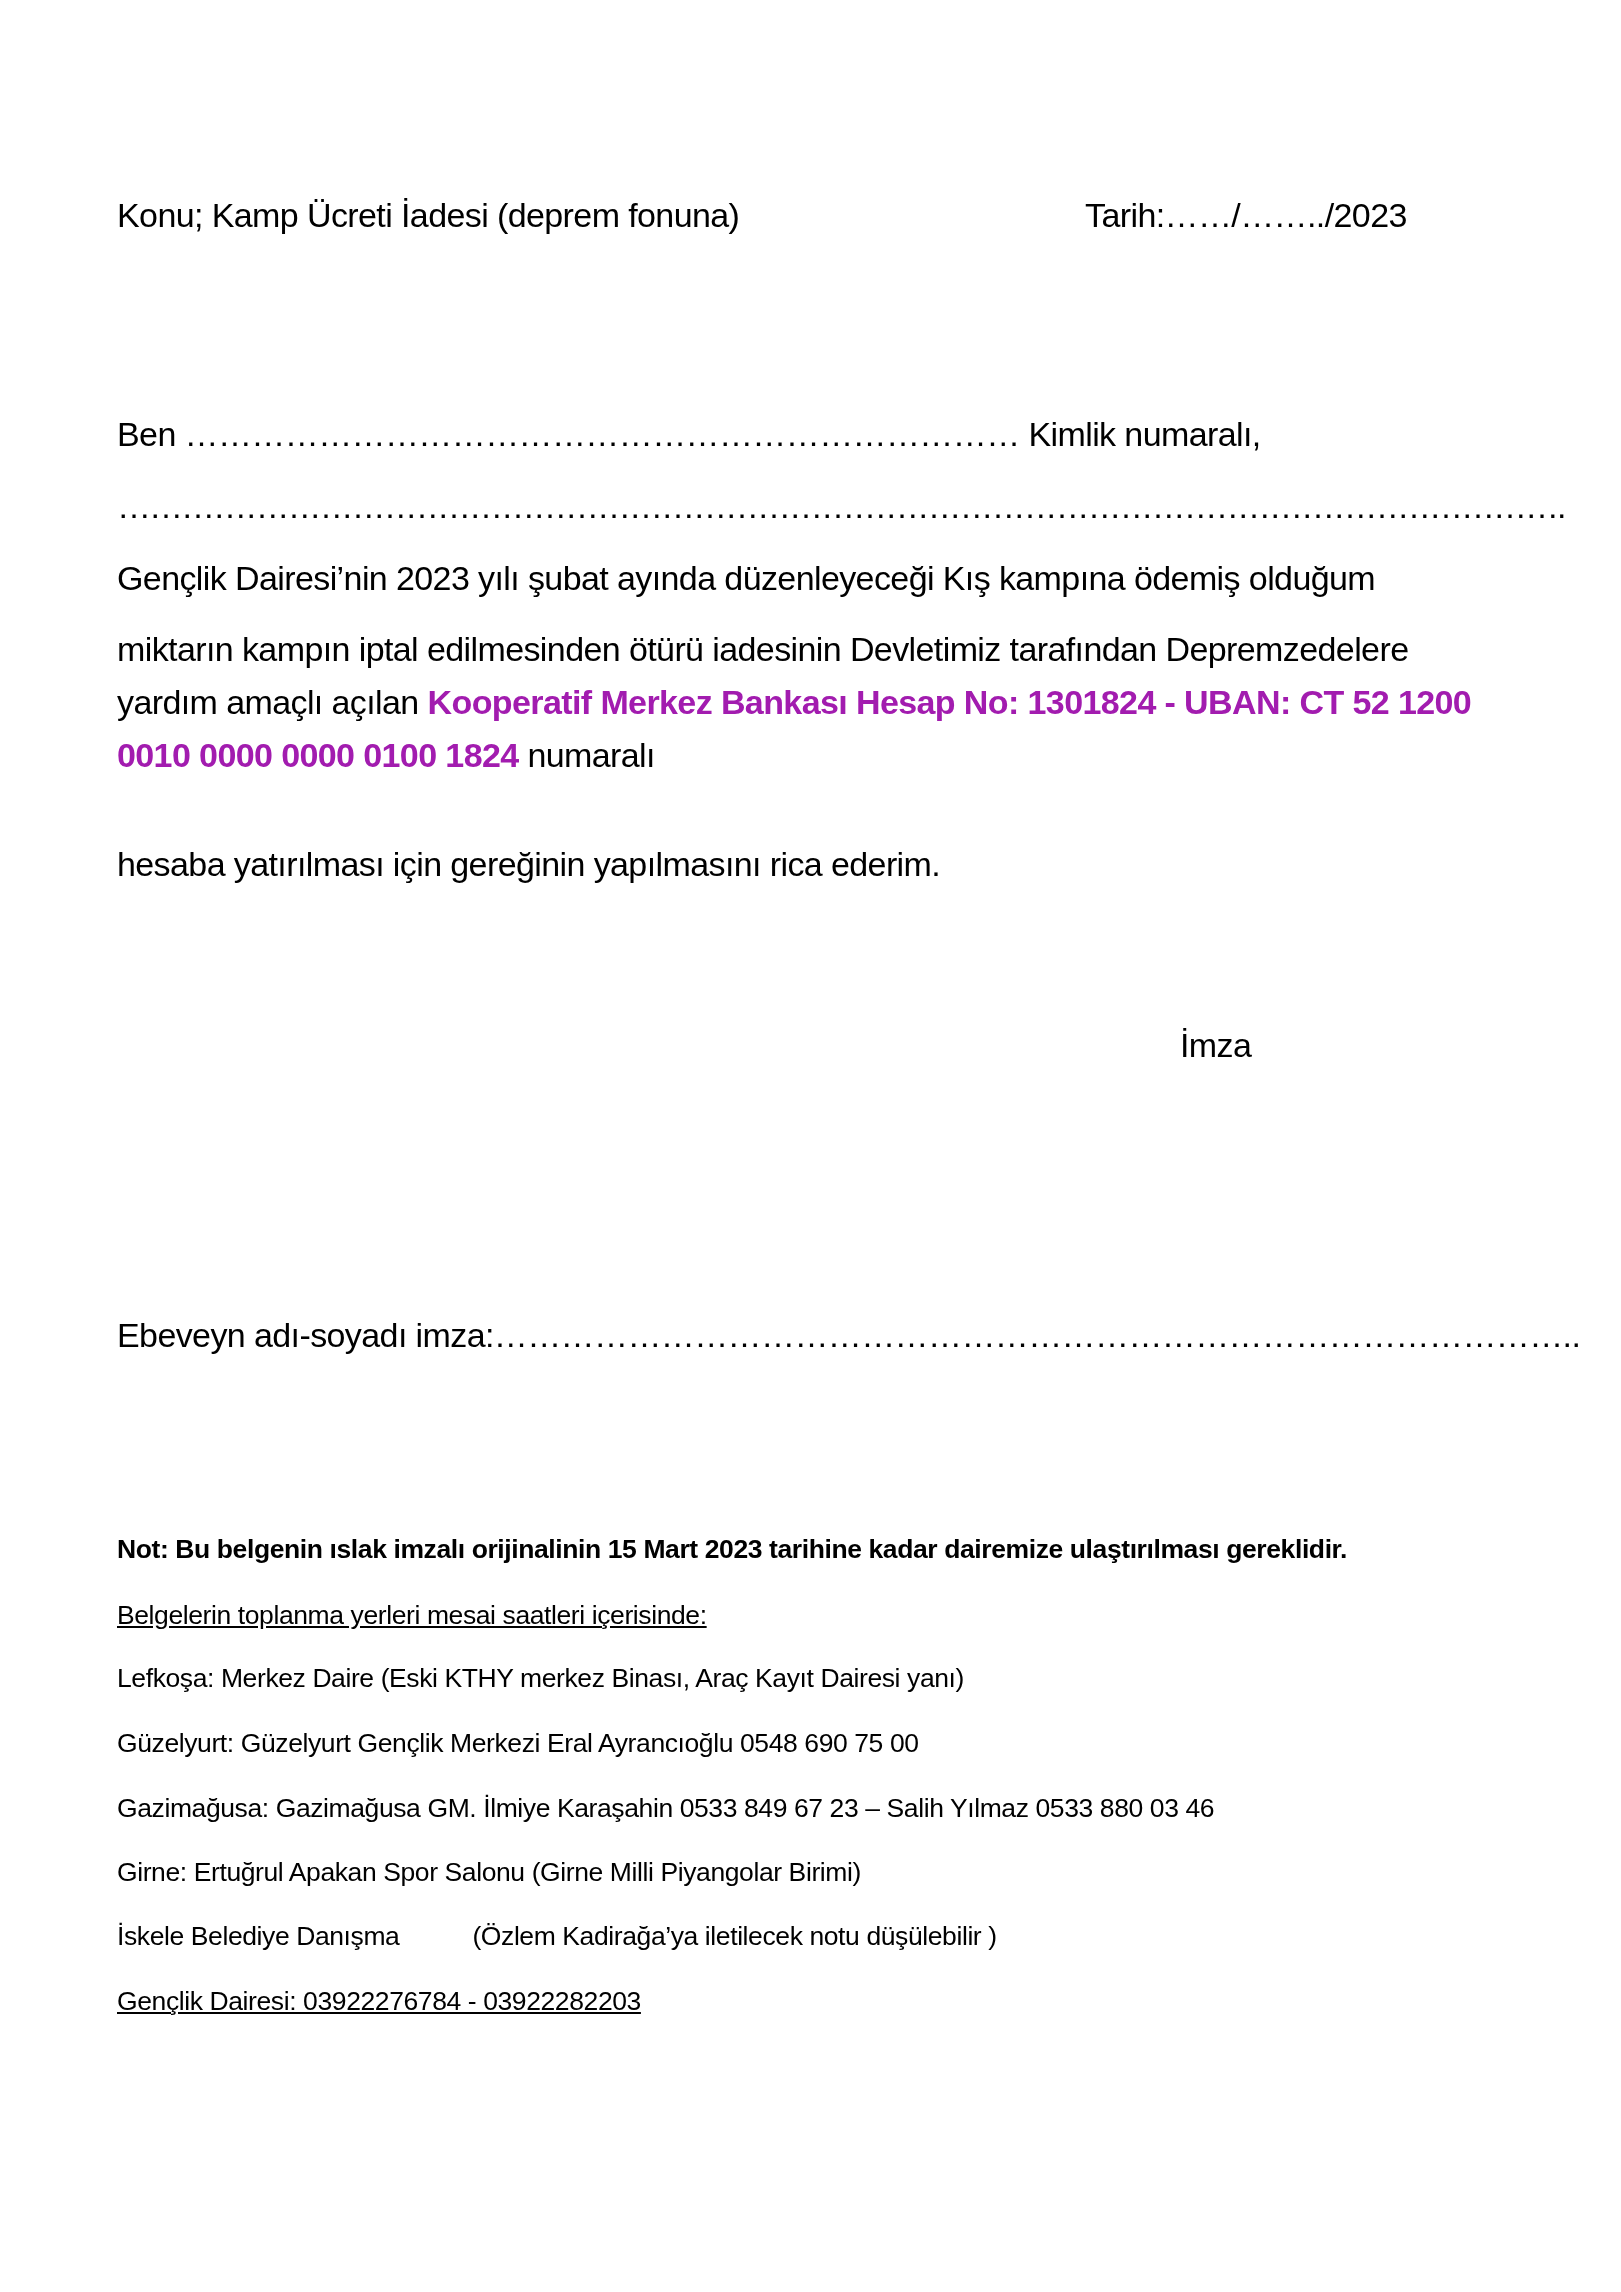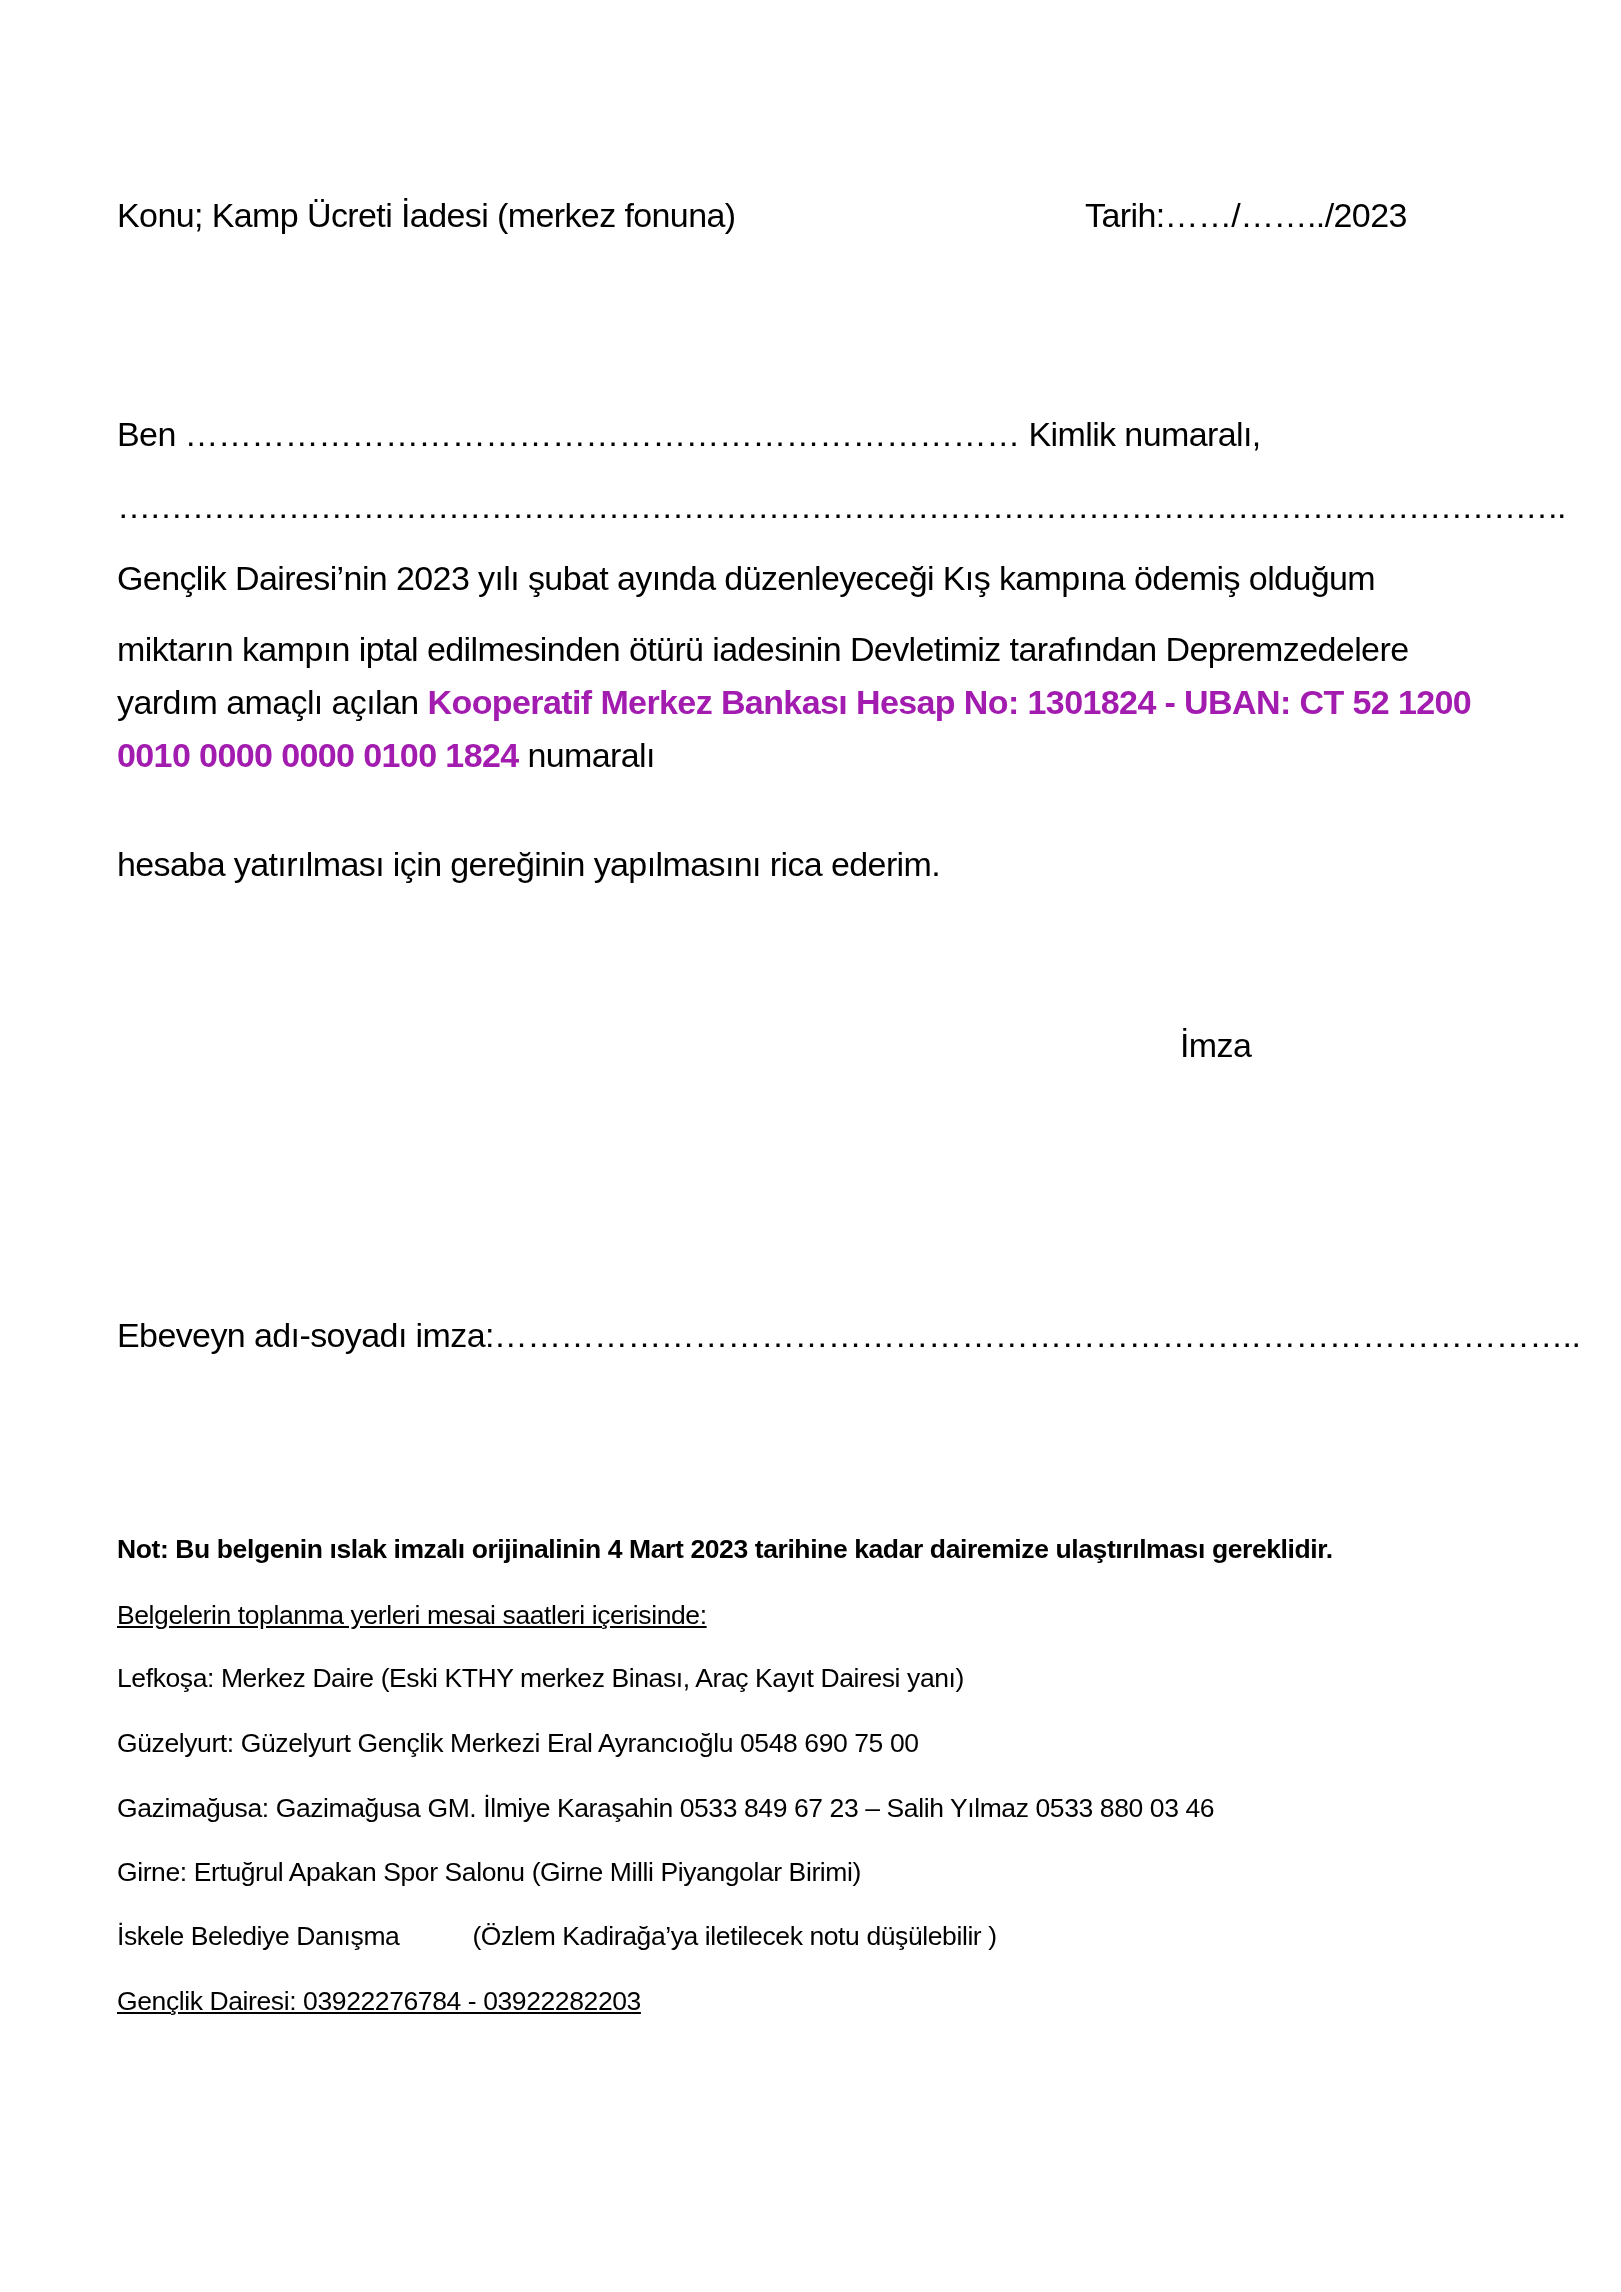--- a/index.html
+++ b/index.html
@@ -12,21 +12,21 @@
   .small { font-size: 26.5px; letter-spacing: -0.4px; }
   .bold { font-weight: bold; }
   .bank { color: #a21caf; font-weight: bold; }
   .u { text-decoration: underline; }
 </style>
 </head>
 <body>
 
 <div>
 
-  <div class="line big" style="top:196px;">Konu; Kamp Ücreti İadesi (merkez fonuna)</div>
+  <div class="line big" style="top:196px;">Konu; Kamp Ücreti İadesi (deprem fonuna)</div>
   <div class="line big" style="top:196px; left:1085px;text-align:center;">Tarih:……/……../2023</div>
 
   <div class="line big" style="top:415px;">
     <span>Ben</span>
     <span>…………………………………………………………………</span>
     <span>Kimlik numaralı,</span>
   </div>
 
   <div class="line big" style="top:487px; letter-spacing:-2px;">……………………………………………………………………………………………………………………….</div>
 
@@ -39,21 +39,21 @@
     <span class="bank">0010 0000 0000 0100 1824</span><span> numaralı</span>
   </div>
   <div class="line big" style="top:845px;">hesaba yatırılması için gereğinin yapılmasını rica ederim.</div>
 
   <div class="line big" style="top:1026px; left:1180px;">İmza</div>
 
   <div class="line big" style="top:1316px;">
     <span>Ebeveyn adı-soyadı imza:</span><span>……………………………………………………………………………………..</span>
   </div>
 
-  <div class="line small bold" style="top:1534px;">Not: Bu belgenin ıslak imzalı orijinalinin 4 Mart 2023 tarihine kadar dairemize ulaştırılması gereklidir.</div>
+  <div class="line small bold" style="top:1534px;">Not: Bu belgenin ıslak imzalı orijinalinin 15 Mart 2023 tarihine kadar dairemize ulaştırılması gereklidir.</div>
   <div class="line small u" style="top:1600px;">Belgelerin toplanma yerleri mesai saatleri içerisinde:</div>
 
   <div class="line small" style="top:1663px;">Lefkoşa: Merkez Daire (Eski KTHY merkez Binası, Araç Kayıt Dairesi yanı)</div>
   <div class="line small" style="top:1728px;">Güzelyurt: Güzelyurt Gençlik Merkezi Eral Ayrancıoğlu 0548 690 75 00</div>
   <div class="line small" style="top:1793px;">Gazimağusa: Gazimağusa GM. İlmiye Karaşahin 0533 849 67 23 – Salih Yılmaz 0533 880 03 46</div>
   <div class="line small" style="top:1857px;">Girne: Ertuğrul Apakan Spor Salonu (Girne Milli Piyangolar Birimi)</div>
 
   <div class="line small" style="top:1921px;">
     <span>İskele Belediye Danışma</span>
     <span style="display:inline-block; width:59px;"></span>

